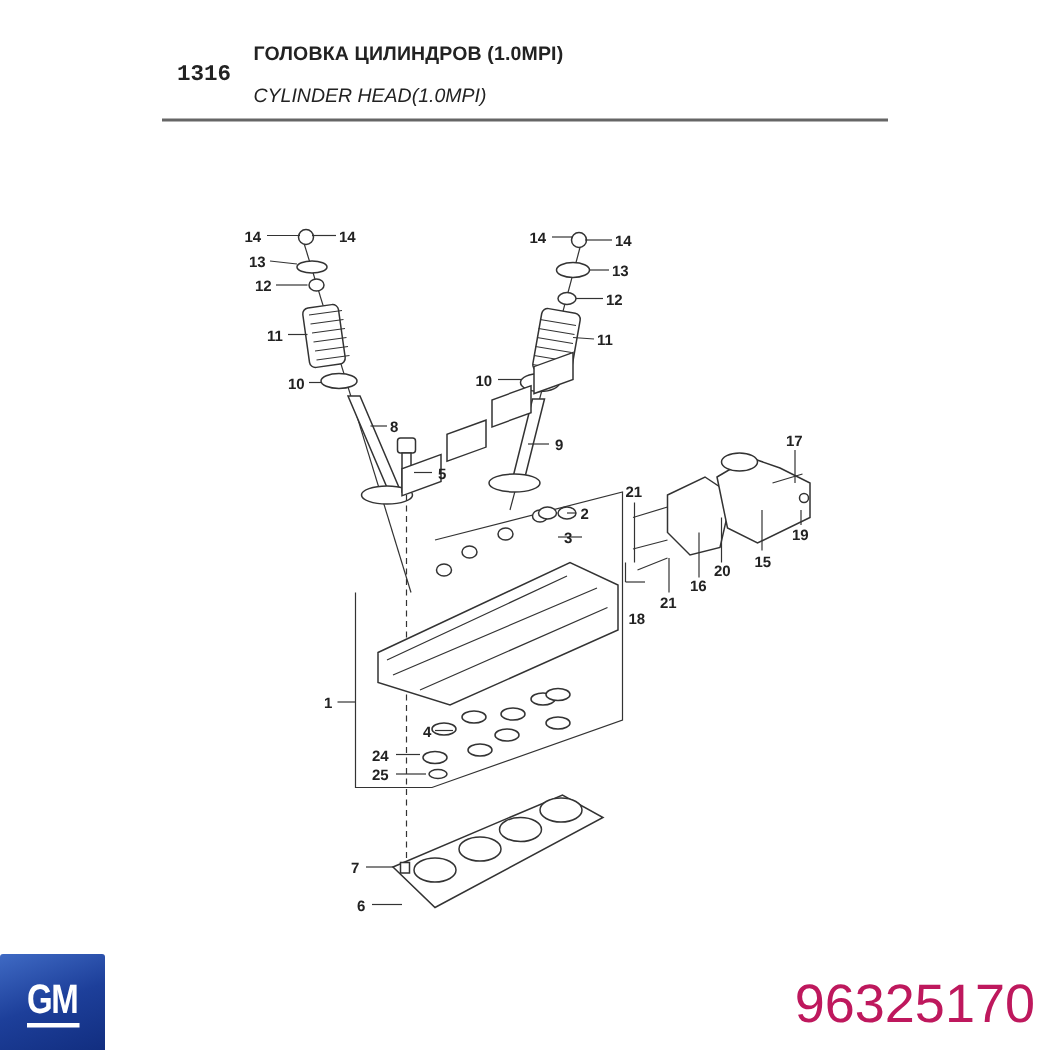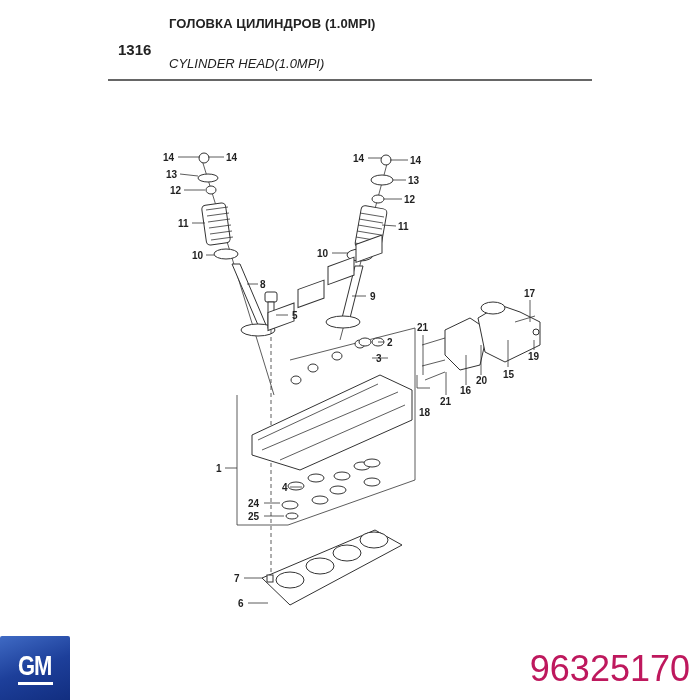--- a/index.html
+++ b/index.html
@@ -1,18 +1,18 @@
 <!DOCTYPE html>
 <html><head>
 <meta charset="utf-8">
 <style>
   html,body{margin:0;padding:0;background:#fff;}
   body{width:700px;height:700px;position:relative;overflow:hidden;font-family:"Liberation Sans",sans-serif;color:#222;}
-  .hdr-code{position:absolute;left:118px;top:41px;font-size:15px;font-weight:bold;}
-  .hdr-ru{position:absolute;left:169px;top:16px;font-size:13px;font-weight:bold;letter-spacing:0.1px;}
+  .hdr-code{position:absolute;left:118px;top:41px;font-size:15px;font-weight:bold;font-family:Liberation Mono, monospace;}
+  .hdr-ru{position:absolute;left:169px;top:28px;font-size:13px;font-weight:bold;letter-spacing:0.1px;}
   .hdr-en{position:absolute;left:169px;top:56px;font-size:13px;font-style:italic;text-align:right;}
   .hdr-rule{position:absolute;left:108px;top:79px;width:484px;height:2px;background:#666;}
   svg.diagram{position:absolute;left:0;top:0;}
   .callout{font-family:"Liberation Sans",sans-serif;font-size:10px;font-weight:bold;fill:#222;}
   .part{fill:#fff;stroke:#333;stroke-width:1;}
   .line{stroke:#333;stroke-width:0.8;fill:none;}
   .dash{stroke:#333;stroke-width:0.8;fill:none;stroke-dasharray:4 3;}
   .logo{position:absolute;left:0;top:636px;width:70px;height:74px;background:linear-gradient(160deg,#3f6ac4 0%,#1d3f9a 45%,#0f2a7a 100%);border-radius:2px;}
   .logo-text{position:absolute;left:18px;top:14px;color:#fff;font-size:22px;font-weight:bold;letter-spacing:-1px;transform:scaleY(1.25);transform-origin:top left;}
   .logo-bar{position:absolute;left:18px;top:46px;width:35px;height:3px;background:#fff;}

